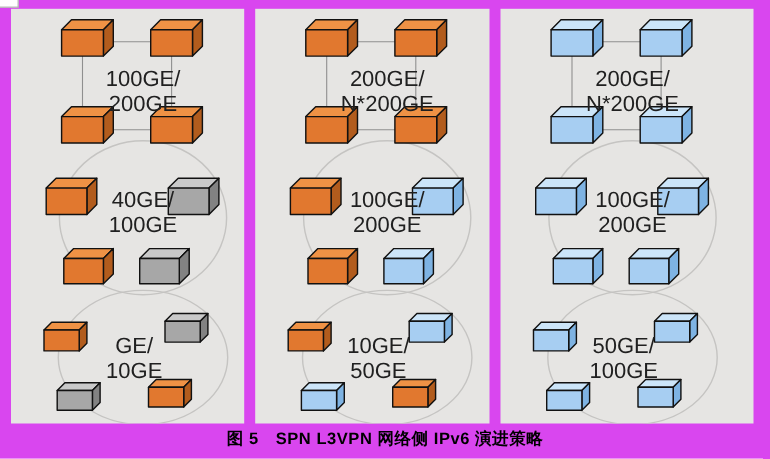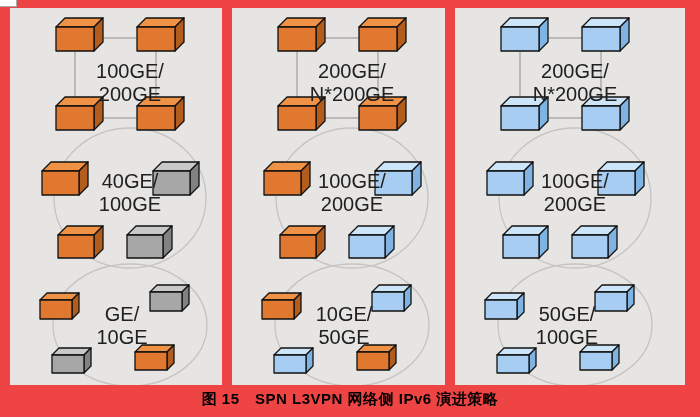--- a/index.html
+++ b/index.html
@@ -1,17 +1,17 @@
 <!DOCTYPE html>
 <html><head>
 <meta charset="utf-8">
 <style>
   html,body{margin:0;padding:0;background:#ffffff;}
   .stage{
-    position:relative;width:700px;height:417px;background:#ef4444;overflow:hidden;
+    position:relative;width:700px;height:417px;background:#d946ef;overflow:hidden;
     font-family:"Liberation Sans",sans-serif;
   }
   .corner-artifact{
     position:absolute;left:0;top:0;width:16px;height:6px;background:#ffffff;
     border-right:1px solid #a9a9a9;border-bottom:1px solid #a9a9a9;
   }
   .panel{
     position:absolute;top:8px;height:377px;background:#e6e5e3;
   }
   #panel-0{left:10px;width:212px;}
@@ -253,14 +253,14 @@
           <rect x="125" y="344" width="32" height="18" fill="#a7cef2"></rect>
         </g>
         <text x="120" y="70">200GE/</text>
         <text x="120" y="93">N*200GE</text>
         <text x="120" y="180">100GE/</text>
         <text x="120" y="203">200GE</text>
         <text x="112" y="313">50GE/</text>
         <text x="112" y="336">100GE</text>
       </svg>
     </div>
-  <div class="figure-caption">图 15　SPN L3VPN 网络侧 IPv6 演进策略</div>
+  <div class="figure-caption">图 5　SPN L3VPN 网络侧 IPv6 演进策略</div>
 </div>
 
 </body></html>

